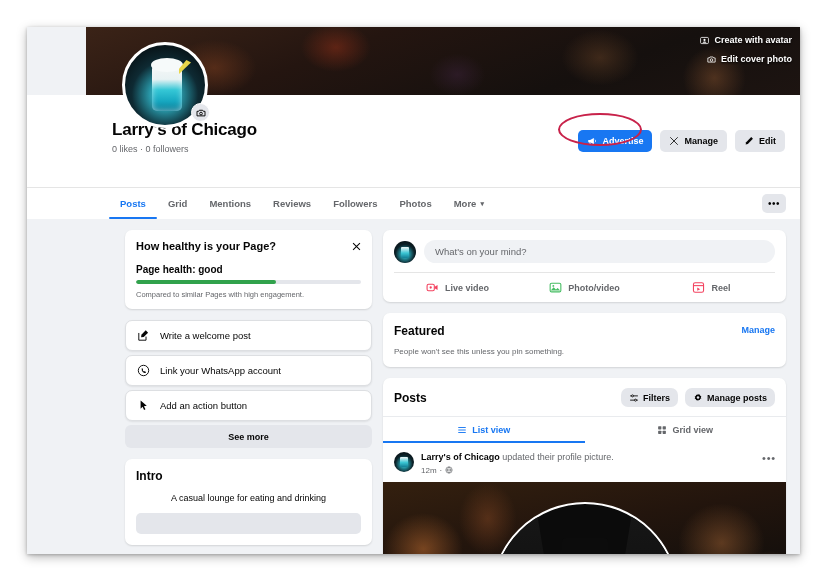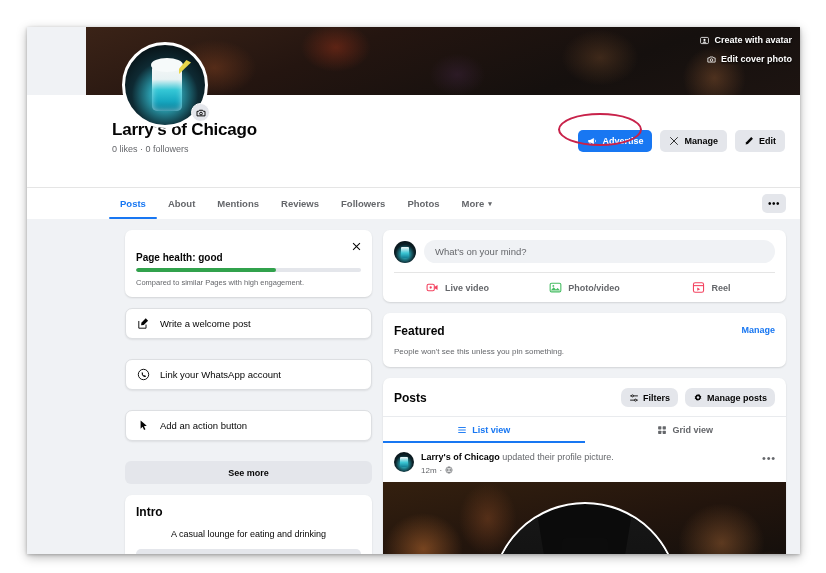--- a/index.html
+++ b/index.html
@@ -259,21 +259,21 @@
   .health-note {
     margin-top: 6px;
     font-size: 7.5px; color: #65676b;
   }
 
   .action-list { margin-top: 11px; }
   .action-item {
     display: flex; align-items: center; gap: 10px;
     height: 31px;
     padding: 0 11px;
-    margin-bottom: 20px;
+    margin-bottom: 4px;
     background: #ffffff;
     border: 1px solid #dddfe2;
     border-radius: 7px;
     font-size: 9.5px;
     color: #050505;
     font-weight: 400;
     cursor: pointer;
     box-shadow: 0 1px 2px rgba(0,0,0,0.08);
   }
   .see-more {
@@ -538,21 +538,21 @@
         </button>
       </div>
     </div>
 
     <div class="tabbar">
       <div class="tabs">
         <div class="tab active">
           <span>Posts</span>
         </div>
         <div class="tab">
-          <span>About</span>
+          <span>Grid</span>
         </div>
         <div class="tab">
           <span>Mentions</span>
         </div>
         <div class="tab">
           <span>Reviews</span>
         </div>
         <div class="tab">
           <span>Followers</span>
         </div>
@@ -572,20 +572,21 @@
     <div class="body">
 
       <div class="col-left">
 
         <div class="card health-card">
           <div class="health-close">
             <svg class="icon-sq" width="11" height="11" viewBox="0 0 16 16" stroke="#050505" stroke-width="1.5">
               <path d="M3 3l10 10M13 3L3 13"></path>
             </svg>
           </div>
+          <div class="health-title">How healthy is your Page?</div>
           <div class="health-status">Page health: good</div>
           <div class="progress-track">
             <div class="progress-fill" id="health-fill" style="width: 62%; background: rgb(49, 162, 76);"></div>
           </div>
           <div class="health-note">Compared to similar Pages with high engagement.</div>
         </div>
 
         <div class="action-list">
           <div class="action-item">
             <span>

